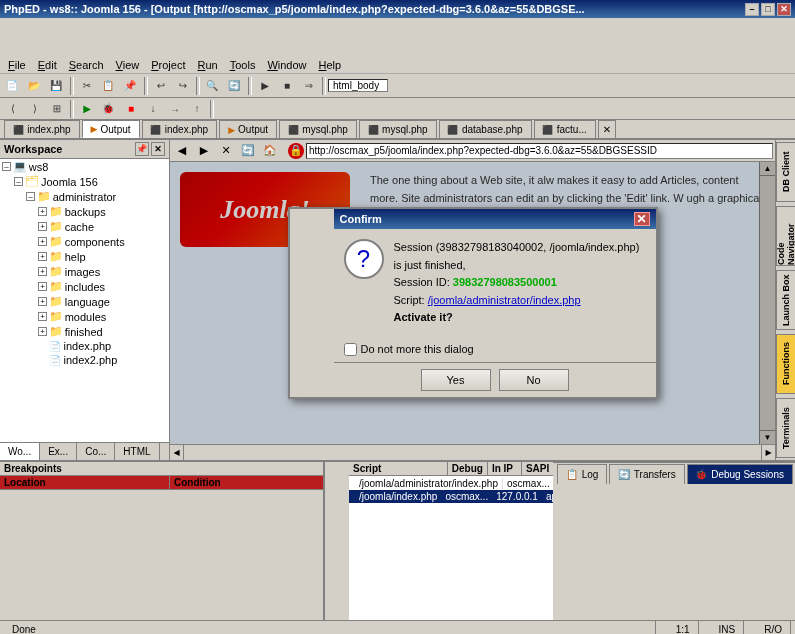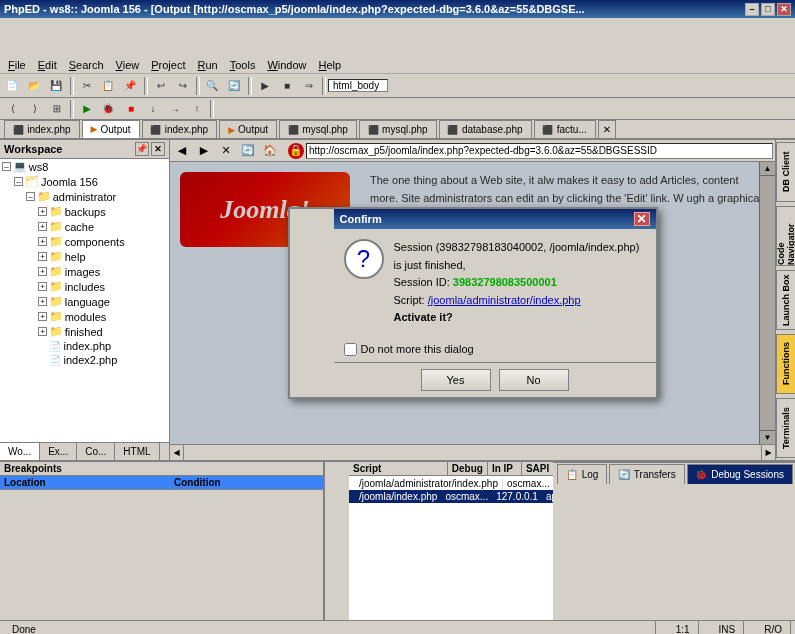--- a/index.html
+++ b/index.html
@@ -355,21 +355,21 @@
     <div class="right-tab">Terminals</div>
   </div>
 </div>
 
 <div style="border-top:2px solid #808080; height:160px; display:flex; ">
 
   <div style="flex:1; display:flex; overflow:hidden;">
 
     <div style="width:325px; border-right:2px solid #808080; display:flex; flex-direction:column; overflow:hidden;">
       <div style="background:#d4d0c8; padding:1px 4px; font-size:10px; font-weight:bold; border-bottom:1px solid #808080;">Breakpoints</div>
-      <div style="display:flex; background:#3b82f6; border-bottom:1px solid #808080; font-size:10px; font-weight:bold;">
+      <div style="display:flex; background:#b91c1c; border-bottom:1px solid #808080; font-size:10px; font-weight:bold;">
         <div style="padding:1px 4px; width:170px; border-right:1px solid #808080;">Location</div>
         <div style="padding:1px 4px; flex:1;">Condition</div>
       </div>
     </div>
 
     <div style="flex:1; display:flex; flex-direction:column; overflow:hidden;padding-left:24px;">
       <div style="display:flex; background:#d4d0c8; border-bottom:1px solid #808080; font-size:10px; font-weight:bold;">
         <div style="padding:1px 4px; width:210px; border-right:1px solid #808080;">Script</div>
         <div style="padding:1px 4px; width:70px; border-right:1px solid #808080;">Debug</div>
         <div style="padding:1px 4px; width:65px; border-right:1px solid #808080;">In IP</div>

